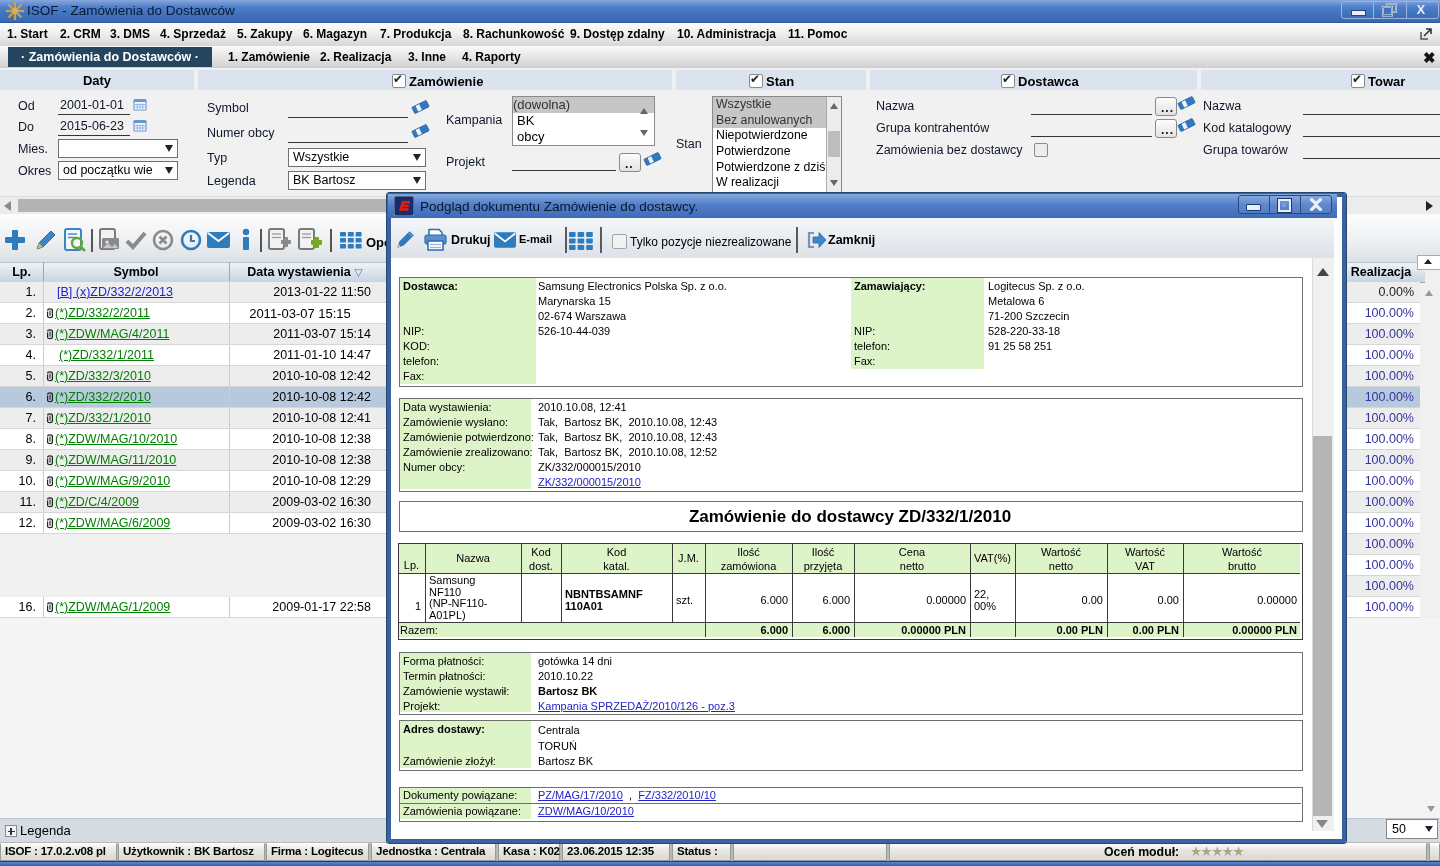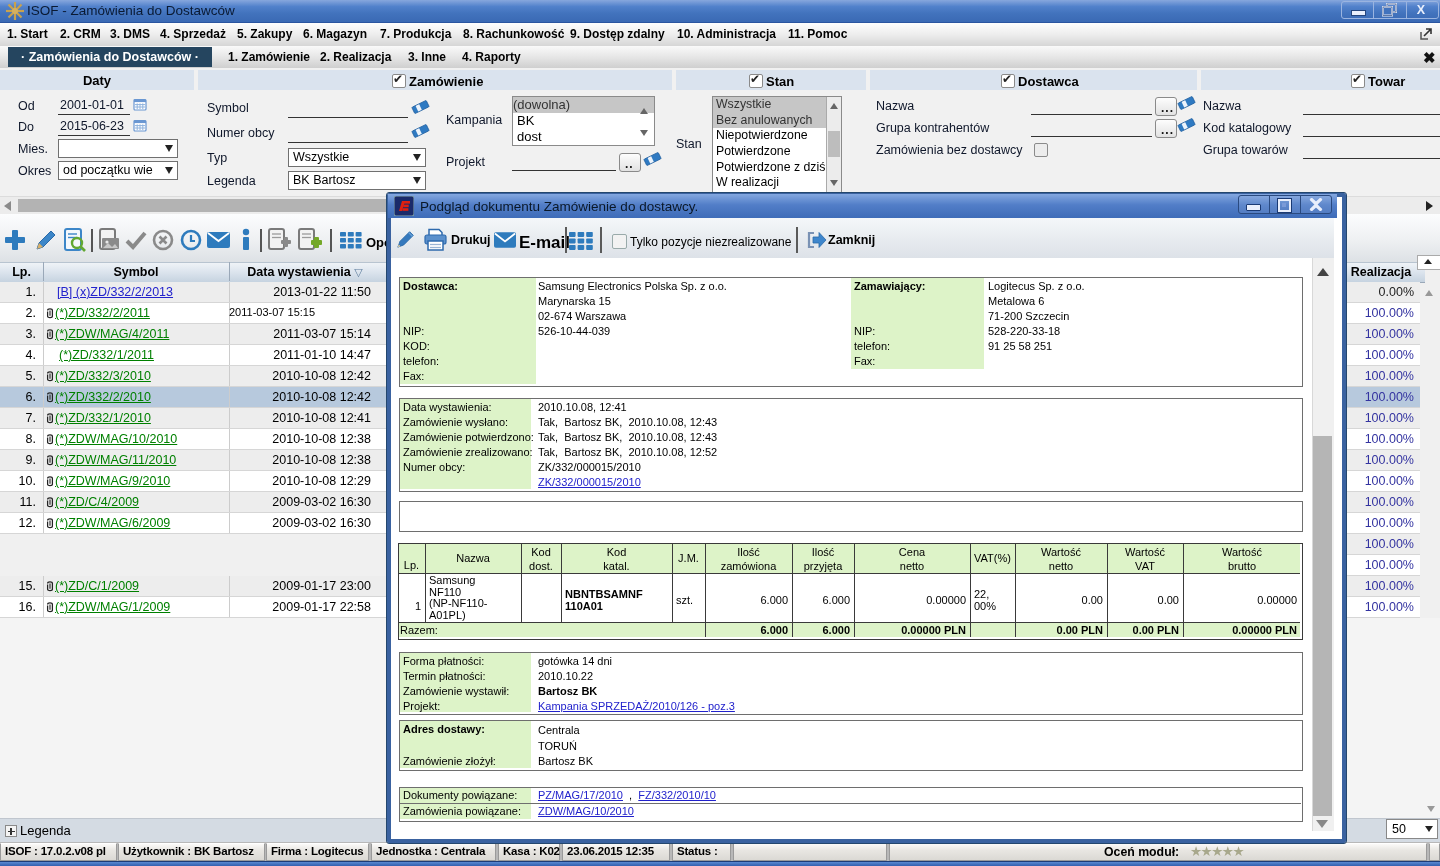--- a/index.html
+++ b/index.html
@@ -158,21 +158,21 @@
         <rect x="1.5" y="4.5" width="16" height="7" rx="0.8" fill="#2f7ac2"></rect>
         <rect x="5.5" y="4.5" width="4" height="7" fill="#ecf3fb"></rect>
         <rect x="1.5" y="4.5" width="16" height="7" rx="0.8" fill="none" stroke="#1d5c9c" stroke-width="0.7"></rect>
       </g>
     </svg>
 
 <div class="flbl" style="left:446px;top:113px;">Kampania</div>
 <div class="ab" style="left:512px;top:96px;width:141px;height:48px;background:#fff;border:1px solid #8a8a8a;font-size:13px;">
  <div style="height:16px;background:#c6c6c6;color:#333;">(dowolna)</div>
  <div style="height:16px;padding-left:4px;">BK</div>
- <div style="height:16px;padding-left:4px;">dost</div>
+ <div style="height:16px;padding-left:4px;">obcy</div>
  <div style="position:absolute;right:6px;top:11px;width:0;height:0;border-left:4px solid transparent;border-right:4px solid transparent;border-bottom:6px solid #666;"></div>
  <div style="position:absolute;right:6px;top:33px;width:0;height:0;border-left:4px solid transparent;border-right:4px solid transparent;border-top:6px solid #666;"></div>
 </div>
 <div class="flbl" style="left:446px;top:155px;">Projekt</div>
 <div class="ulinput" style="left:512px;top:154px;width:104px;height:16px;"></div>
 
 <div class="ab" style="left:619px;top:153px;width:20px;height:17px;background:linear-gradient(180deg,#fdfdfd,#e2e2e2);border:1px solid #8a8a8a;border-radius:3px;">
       <div style="position:absolute;left:5px;top:3px;font-size:12px;font-weight:bold;letter-spacing:1px;color:#111;">..</div>
     </div>
 <svg class="ab" style="left:643px;top:151px" width="19" height="16" viewBox="0 0 19 16">
@@ -352,21 +352,21 @@
     </div>
 <div class="ab" style="left:0;top:303px;width:390px;height:20px;background:#ffffff;border-bottom:1px solid #d6d6d6;">
 <div style="position:absolute;left:0;top:3px;width:36px;text-align:right;font-size:12.5px;">2.</div>
 <div style="position:absolute;left:43px;top:0;width:1px;height:20px;background:#cccccc;"></div>
 <svg style="position:absolute;left:46px;top:4px" width="8" height="12" viewBox="0 0 8 12">
         <path d="M1.6 3.4 C1.6 1.2 6.4 1.2 6.4 3.4 L6.4 9.2 C6.4 11 1.6 11 1.6 9.2 L1.6 4.4" fill="none" stroke="#222" stroke-width="1.25"></path>
         <path d="M4 3.6 L4 8.8" stroke="#222" stroke-width="1.1"></path>
       </svg>
 <div style="position:absolute;left:55px;top:3px;font-size:12.5px;white-space:nowrap;"><span class="glnk">(*)ZD/332/2/2011</span></div>
 <div style="position:absolute;left:229px;top:0;width:1px;height:20px;background:#cccccc;"></div>
-<div style="position:absolute;left:229px;top:3px;width:142px;text-align:left;font-size:11px;">2011-03-07 15:15</div>
+<div style="position:absolute;left:229px;top:3px;width:142px;text-align:center;font-size:13px;">2011-03-07 15:15</div>
 </div>
 <div class="ab" style="left:1338px;top:303px;width:81px;height:20px;background:#ffffff;border-bottom:1px solid #d6d6d6;border-left:1px solid #cccccc;">
       <div style="position:absolute;right:6px;top:3px;font-size:12.5px;color:#3333a0;">100.00%</div>
     </div>
 <div class="ab" style="left:0;top:324px;width:390px;height:20px;background:#ededed;border-bottom:1px solid #d6d6d6;">
 <div style="position:absolute;left:0;top:3px;width:36px;text-align:right;font-size:12.5px;">3.</div>
 <div style="position:absolute;left:43px;top:0;width:1px;height:20px;background:#cccccc;"></div>
 <svg style="position:absolute;left:46px;top:4px" width="8" height="12" viewBox="0 0 8 12">
         <path d="M1.6 3.4 C1.6 1.2 6.4 1.2 6.4 3.4 L6.4 9.2 C6.4 11 1.6 11 1.6 9.2 L1.6 4.4" fill="none" stroke="#222" stroke-width="1.25"></path>
         <path d="M4 3.6 L4 8.8" stroke="#222" stroke-width="1.1"></path>
@@ -499,31 +499,20 @@
 </div>
 <div class="ab" style="left:1338px;top:513px;width:81px;height:20px;background:#ffffff;border-bottom:1px solid #d6d6d6;border-left:1px solid #cccccc;">
       <div style="position:absolute;right:6px;top:3px;font-size:12.5px;color:#3333a0;">100.00%</div>
     </div>
 <div class="ab" style="left:1338px;top:534px;width:81px;height:20px;background:#ededed;border-bottom:1px solid #d6d6d6;border-left:1px solid #cccccc;">
       <div style="position:absolute;right:6px;top:3px;font-size:12.5px;color:#3333a0;">100.00%</div>
     </div>
 <div class="ab" style="left:1338px;top:555px;width:81px;height:20px;background:#ffffff;border-bottom:1px solid #d6d6d6;border-left:1px solid #cccccc;">
       <div style="position:absolute;right:6px;top:3px;font-size:12.5px;color:#3333a0;">100.00%</div>
     </div>
-<div class="ab" style="left:0;top:576px;width:390px;height:20px;background:#ededed;border-bottom:1px solid #d6d6d6;">
-<div style="position:absolute;left:0;top:3px;width:36px;text-align:right;font-size:12.5px;">15.</div>
-<div style="position:absolute;left:43px;top:0;width:1px;height:20px;background:#cccccc;"></div>
-<svg style="position:absolute;left:46px;top:4px" width="8" height="12" viewBox="0 0 8 12">
-        <path d="M1.6 3.4 C1.6 1.2 6.4 1.2 6.4 3.4 L6.4 9.2 C6.4 11 1.6 11 1.6 9.2 L1.6 4.4" fill="none" stroke="#222" stroke-width="1.25"></path>
-        <path d="M4 3.6 L4 8.8" stroke="#222" stroke-width="1.1"></path>
-      </svg>
-<div style="position:absolute;left:55px;top:3px;font-size:12.5px;white-space:nowrap;"><span class="glnk">(*)ZD/C/1/2009</span></div>
-<div style="position:absolute;left:229px;top:0;width:1px;height:20px;background:#cccccc;"></div>
-<div style="position:absolute;left:229px;top:3px;width:142px;text-align:right;font-size:12.5px;">2009-01-17 23:00</div>
-</div>
 <div class="ab" style="left:1338px;top:576px;width:81px;height:20px;background:#ededed;border-bottom:1px solid #d6d6d6;border-left:1px solid #cccccc;">
       <div style="position:absolute;right:6px;top:3px;font-size:12.5px;color:#3333a0;">100.00%</div>
     </div>
 <div class="ab" style="left:0;top:597px;width:390px;height:20px;background:#ffffff;border-bottom:1px solid #d6d6d6;">
 <div style="position:absolute;left:0;top:3px;width:36px;text-align:right;font-size:12.5px;">16.</div>
 <div style="position:absolute;left:43px;top:0;width:1px;height:20px;background:#cccccc;"></div>
 <svg style="position:absolute;left:46px;top:4px" width="8" height="12" viewBox="0 0 8 12">
         <path d="M1.6 3.4 C1.6 1.2 6.4 1.2 6.4 3.4 L6.4 9.2 C6.4 11 1.6 11 1.6 9.2 L1.6 4.4" fill="none" stroke="#222" stroke-width="1.25"></path>
         <path d="M4 3.6 L4 8.8" stroke="#222" stroke-width="1.1"></path>
       </svg>
@@ -622,21 +611,21 @@
       <rect x="1" y="7" width="21" height="9" rx="2" fill="#5b90cc" stroke="#2e6aad" stroke-width="1.2"></rect>
       <rect x="4" y="13" width="15" height="9" fill="#fff" stroke="#2e6aad" stroke-width="1.5"></rect>
       <line x1="6" y1="16.5" x2="17" y2="16.5" stroke="#9ab4d4" stroke-width="1.3"></line>
       <line x1="6" y1="19.5" x2="17" y2="19.5" stroke="#9ab4d4" stroke-width="1.3"></line>
     </svg>
 <div class="ab b" style="left:451px;top:233px;font-size:12.5px;">Drukuj</div>
 <svg class="ab" style="left:494px;top:232px" width="22" height="16" viewBox="0 0 24 17">
       <rect x="0" y="0" width="24" height="17" rx="2" fill="#2e7bbd"></rect>
       <path d="M1 1.5 L12 10 L23 1.5" fill="none" stroke="#fff" stroke-width="2"></path>
     </svg>
-<div class="ab b" style="left:519px;top:233px;font-size:17px;">E-mail</div>
+<div class="ab b" style="left:519px;top:233px;font-size:11px;">E-mail</div>
 <div class="sep" style="left:565px;top:227px;height:26px;"></div>
 <svg class="ab" style="left:569px;top:232px" width="24" height="18" viewBox="0 0 24 18">
       <g fill="#2e7bbd">
         <rect x="0" y="0" width="6.6" height="4.9" rx="0.8"></rect>
         <rect x="8.6" y="0" width="6.6" height="4.9" rx="0.8"></rect>
         <rect x="17.2" y="0" width="6.6" height="4.9" rx="0.8"></rect>
         <rect x="0" y="6.5" width="6.6" height="4.9" rx="0.8"></rect>
         <rect x="8.6" y="6.5" width="6.6" height="4.9" rx="0.8"></rect>
         <rect x="17.2" y="6.5" width="6.6" height="4.9" rx="0.8"></rect>
         <rect x="0" y="13" width="6.6" height="4.9" rx="0.8"></rect>
@@ -688,20 +677,21 @@
 <div class="lbl" style="left:403px;top:416px;">Zamówienie wysłano:</div>
 <div class="val" style="left:538px;top:416px;">Tak,&nbsp; Bartosz BK,&nbsp; 2010.10.08, 12:43</div>
 <div class="lbl" style="left:403px;top:431px;">Zamówienie potwierdzono:</div>
 <div class="val" style="left:538px;top:431px;">Tak,&nbsp; Bartosz BK,&nbsp; 2010.10.08, 12:43</div>
 <div class="lbl" style="left:403px;top:446px;">Zamówienie zrealizowano:</div>
 <div class="val" style="left:538px;top:446px;">Tak,&nbsp; Bartosz BK,&nbsp; 2010.10.08, 12:52</div>
 <div class="lbl" style="left:403px;top:461px;">Numer obcy:</div>
 <div class="val" style="left:538px;top:461px;">ZK/332/000015/2010</div>
 <div class="val" style="left:538px;top:476px;"><span class="doclnk">ZK/332/000015/2010</span></div>
 <div class="ab" style="left:399px;top:501px;width:902px;height:29px;border:1px solid #6e6e6e;background:#fff;"></div>
+<div class="ab b" style="left:399px;top:507px;width:902px;text-align:center;font-size:17px;">Zamówienie do dostawcy ZD/332/1/2010</div>
 <div class="ab" style="left:398px;top:543px;width:903px;height:95px;border:1px solid #3a3a3a;"></div>
 <div class="ab green" style="left:399px;top:544px;width:901px;height:29px;border-bottom:1px solid #3a3a3a;"></div>
 <div class="ab" style="left:398px;top:559px;width:27px;text-align:center;font-size:11px;">Lp.</div>
 <div class="ab" style="left:425px;top:552px;width:96px;text-align:center;font-size:11px;">Nazwa</div>
 <div class="ab" style="left:521px;top:545px;width:40px;text-align:center;font-size:11px;line-height:14px;">Kod<br>dost.</div>
 <div class="ab" style="left:561px;top:545px;width:111px;text-align:center;font-size:11px;line-height:14px;">Kod<br>katal.</div>
 <div class="ab" style="left:672px;top:552px;width:33px;text-align:center;font-size:11px;">J.M.</div>
 <div class="ab" style="left:705px;top:545px;width:87px;text-align:center;font-size:11px;line-height:14px;">Ilość<br>zamówiona</div>
 <div class="ab" style="left:792px;top:545px;width:62px;text-align:center;font-size:11px;line-height:14px;">Ilość<br>przyjęta</div>
 <div class="ab" style="left:854px;top:545px;width:116px;text-align:center;font-size:11px;line-height:14px;">Cena<br>netto</div>

